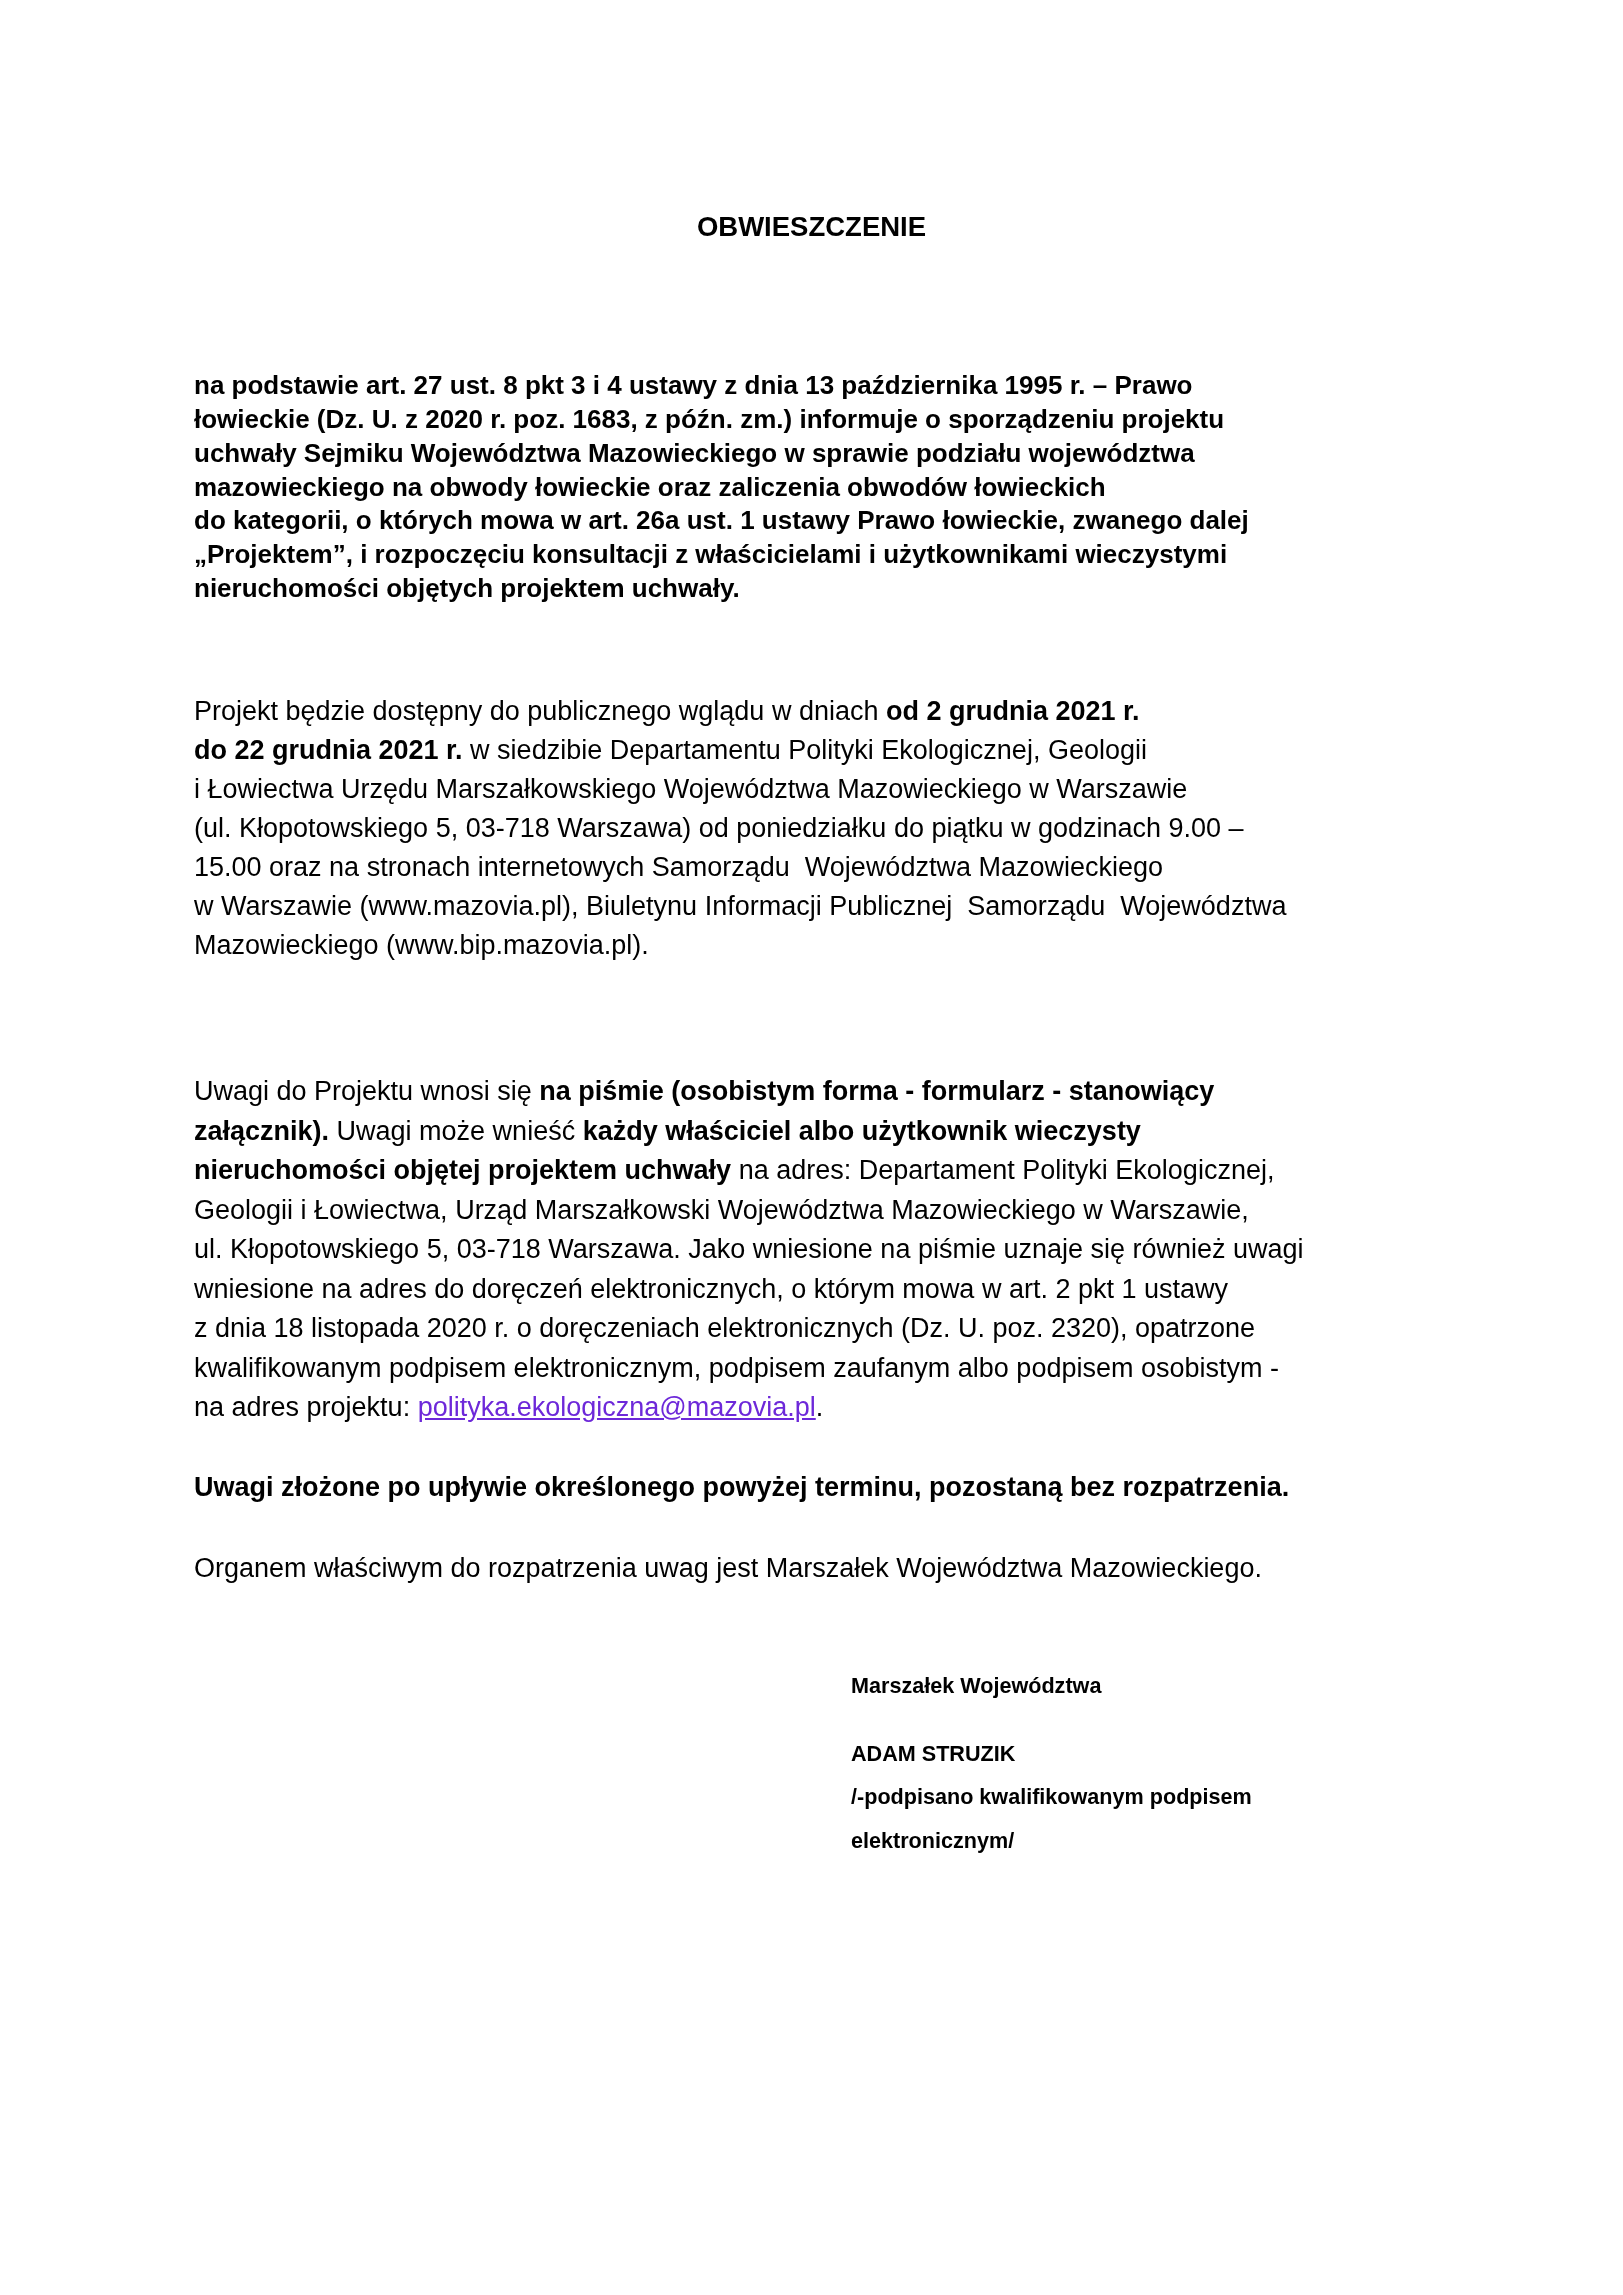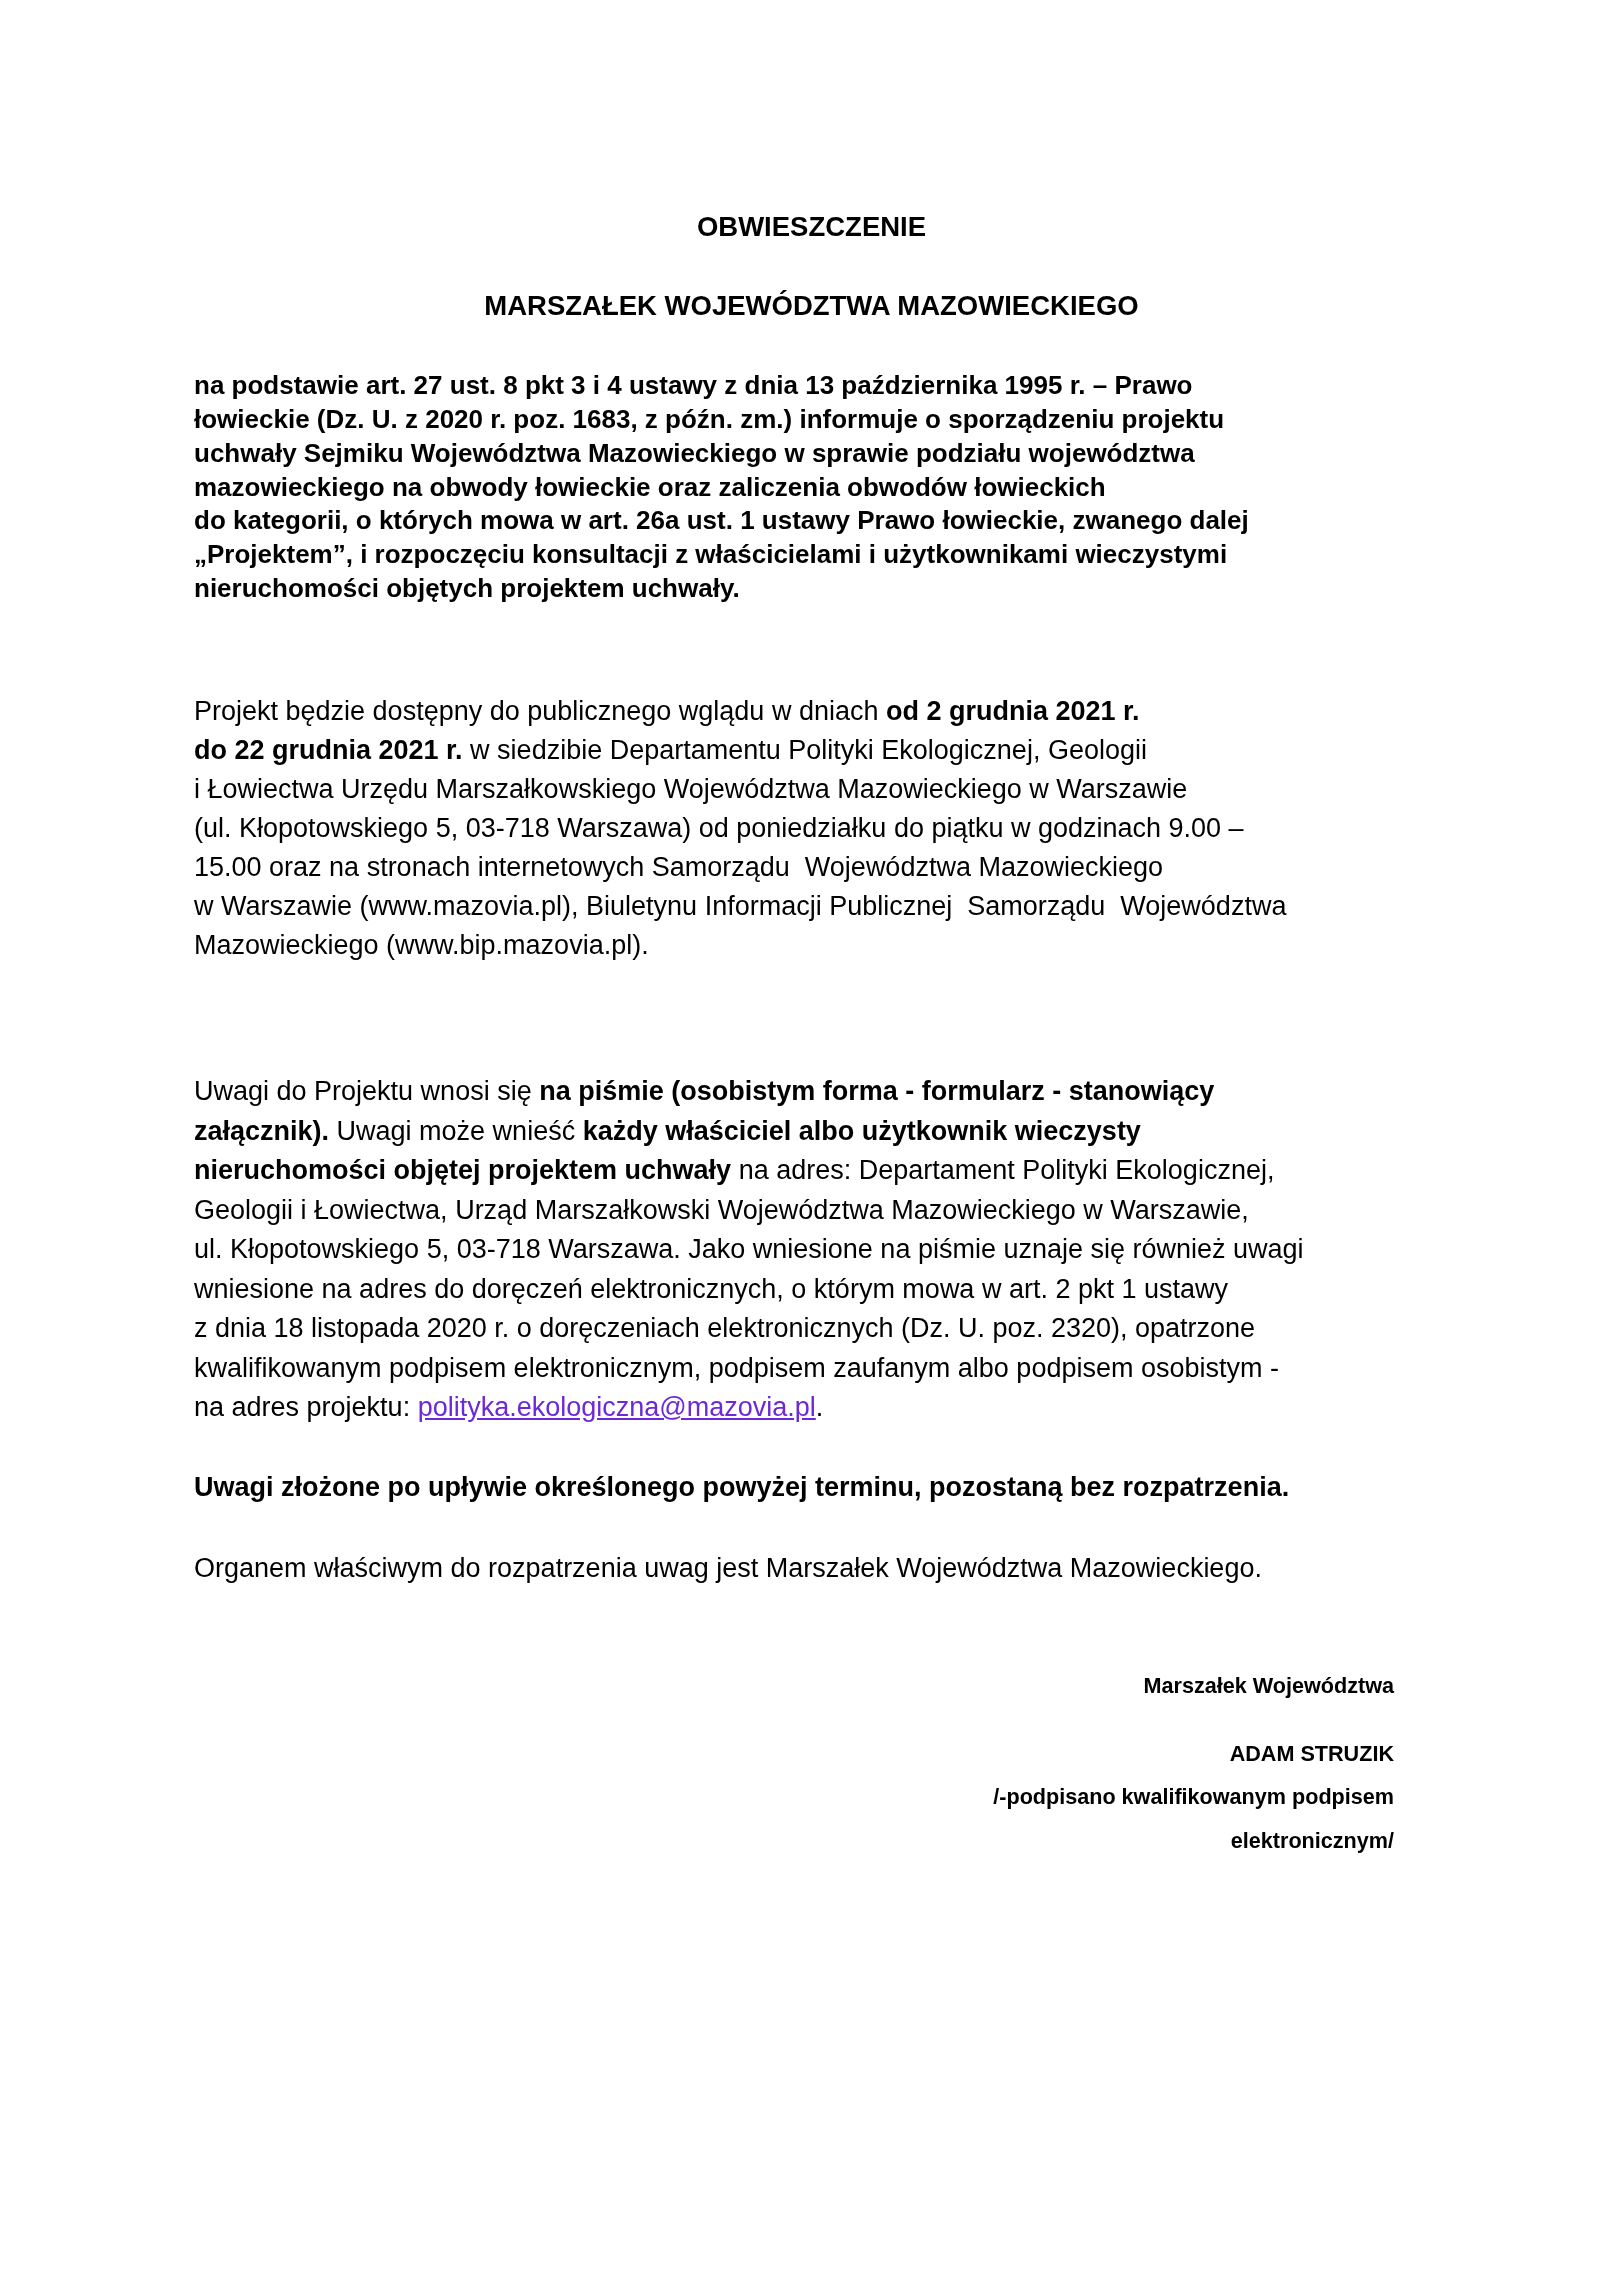--- a/index.html
+++ b/index.html
@@ -4,30 +4,29 @@
 <style>
   html, body { margin: 0; padding: 0; background: #ffffff; }
   body { width: 1623px; height: 2295px; position: relative; overflow: hidden;
          font-family: "Liberation Sans", "DejaVu Sans", sans-serif; color: #000000; }
   .page { position: absolute; left: 0; top: 0; width: 1560px; height: 2295px; background: #ffffff; }
   .line { position: absolute; white-space: pre; line-height: 1; text-align: center; }
   .heading { left: 0; width: 1623px; text-align: center; font-weight: bold; font-size: 27.5px; }
   .bold-para { left: 194px; font-weight: bold; font-size: 26px; }
   .body-line { left: 194px; font-size: 27px; }
   .body-line b, .bold-frag { font-weight: bold; }
-  .sig { left: 851px; width: 543px; text-align: right; font-weight: bold; font-size: 21.6px; }
+  .sig { left: 851px; width: 543px; text-align: left; font-weight: bold; font-size: 21.6px; }
   a.email-link { color: #6d28d9; text-decoration: underline; }
 </style>
 </head>
 <body>
 
 <div class="page">
 
   <div class="line heading" style="top:213px">OBWIESZCZENIE</div>
-  <div class="line heading" style="top:292px">MARSZAŁEK WOJEWÓDZTWA MAZOWIECKIEGO</div>
 
   <div>
     <div class="line bold-para" style="top:372px">na podstawie art. 27 ust. 8 pkt 3 i 4 ustawy z dnia 13 października 1995 r. – Prawo</div>
     <div class="line bold-para" style="top:406px">łowieckie (Dz. U. z 2020 r. poz. 1683, z późn. zm.) informuje o sporządzeniu projektu</div>
     <div class="line bold-para" style="top:440px">uchwały Sejmiku Województwa Mazowieckiego w sprawie podziału województwa</div>
     <div class="line bold-para" style="top:474px">mazowieckiego na obwody łowieckie oraz zaliczenia obwodów łowieckich</div>
     <div class="line bold-para" style="top:507px">do kategorii, o których mowa w art. 26a ust. 1 ustawy Prawo łowieckie, zwanego dalej</div>
     <div class="line bold-para" style="top:541px">„Projektem”, i rozpoczęciu konsultacji z właścicielami i użytkownikami wieczystymi</div>
     <div class="line bold-para" style="top:575px">nieruchomości objętych projektem uchwały.</div>
   </div>

